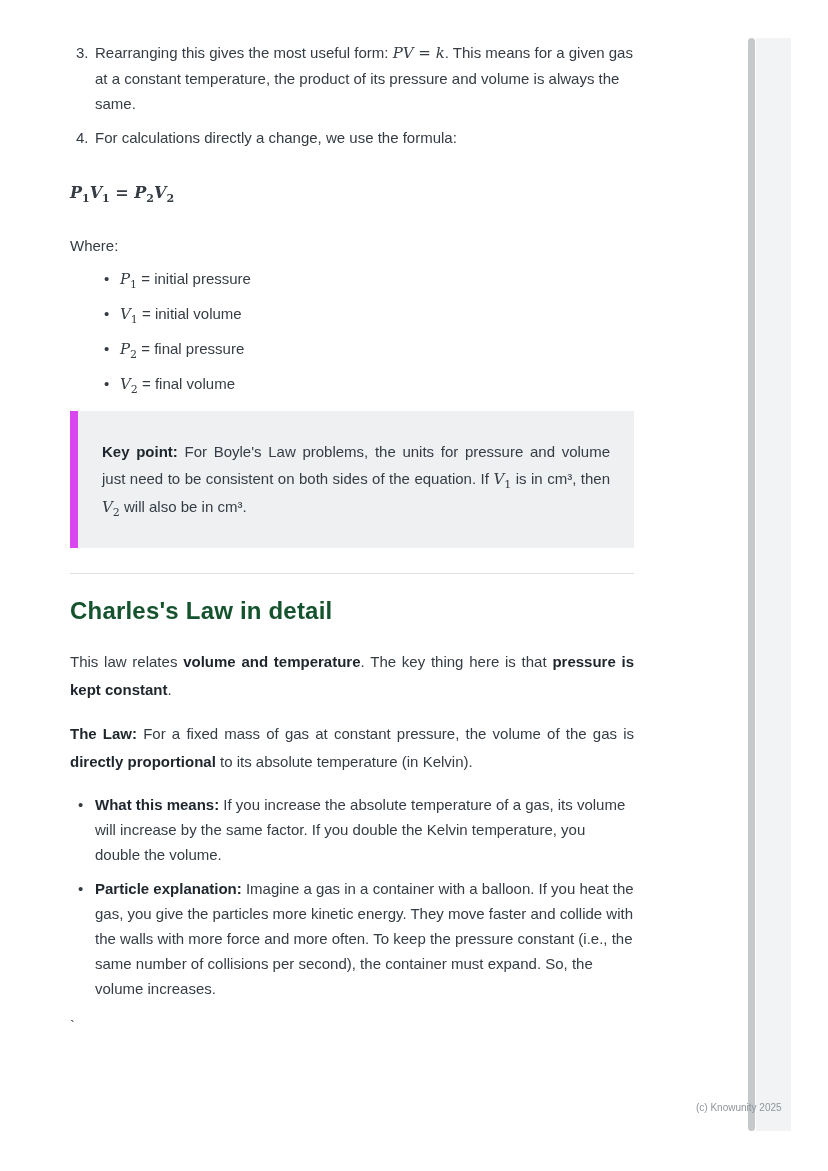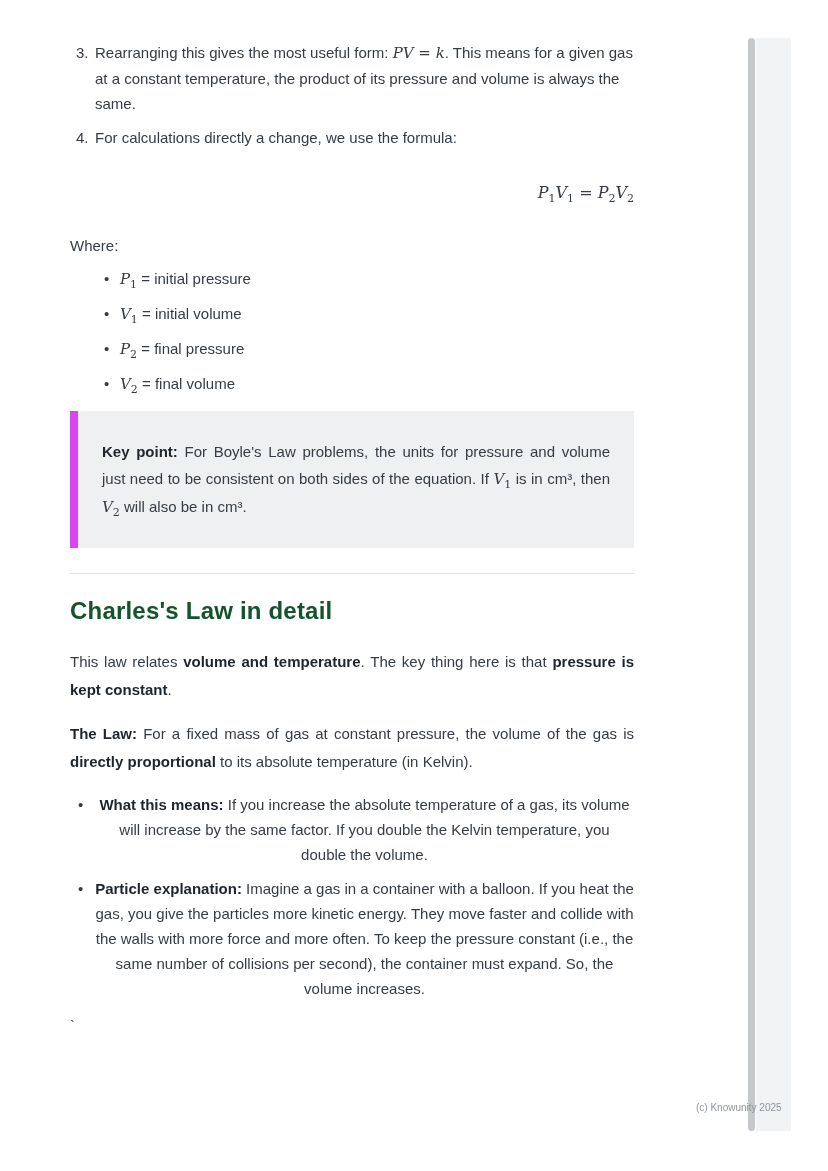--- a/index.html
+++ b/index.html
@@ -15,21 +15,21 @@
     position: absolute;
     left: 70px;
     top: 40px;
     width: 564px;
     font-size: 15px;
     line-height: 25px;
   }
   .oli { display: flex; margin-bottom: 9px; }
   .num { flex: 0 0 25px; padding-left: 6px; }
   .litext { flex: 1 1 auto; }
-  .formula { text-align: right; margin: 30px 0 28px; font-size: 16px; }
+  .formula { text-align: left; margin: 30px 0 28px; font-size: 16px; font-weight: bold; }
   .math { font-family: "DejaVu Serif", serif; font-style: italic; }
   .math.up { font-style: normal; }
   .math sub { font-style: normal; font-size: 11px; line-height: 0; }
   .indent { }
   .varlist { margin-top: 8px; margin-left: 25px; }
   .vli { display: flex; margin-bottom: 9px; }
   .bullet { flex: 0 0 25px; padding-left: 9px; }
   .callout {
     margin-top: 14px;
     background: #eef0f2;
@@ -46,21 +46,21 @@
     line-height: 30px;
     font-weight: bold;
     color: #14532d;
     letter-spacing: 0.2px;
   }
   p.para { margin-top: 22px; line-height: 28px; }
   p.para + p.para { margin-top: 16px; }
   .blist { margin-top: 16px; }
   .bli { display: flex; margin-bottom: 9px; }
   .bullet2 { flex: 0 0 25px; padding-left: 8px; }
-  .blitext { flex: 1 1 auto; text-align: center; }
+  .blitext { flex: 1 1 auto; }
   .stray { margin-top: 12px; }
   .scroll-strip {
     position: absolute;
     left: 756px;
     top: 38px;
     width: 35px;
     height: 1093px;
     background: #f2f3f5;
   }
   .scroll-thumb {

